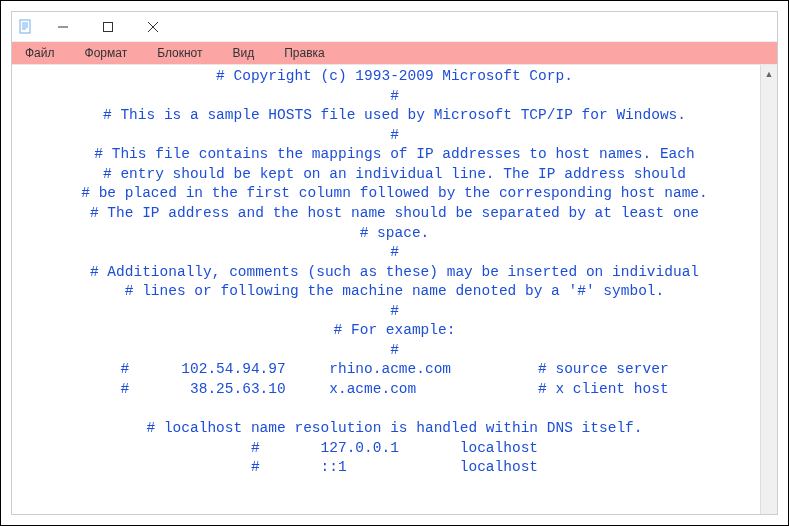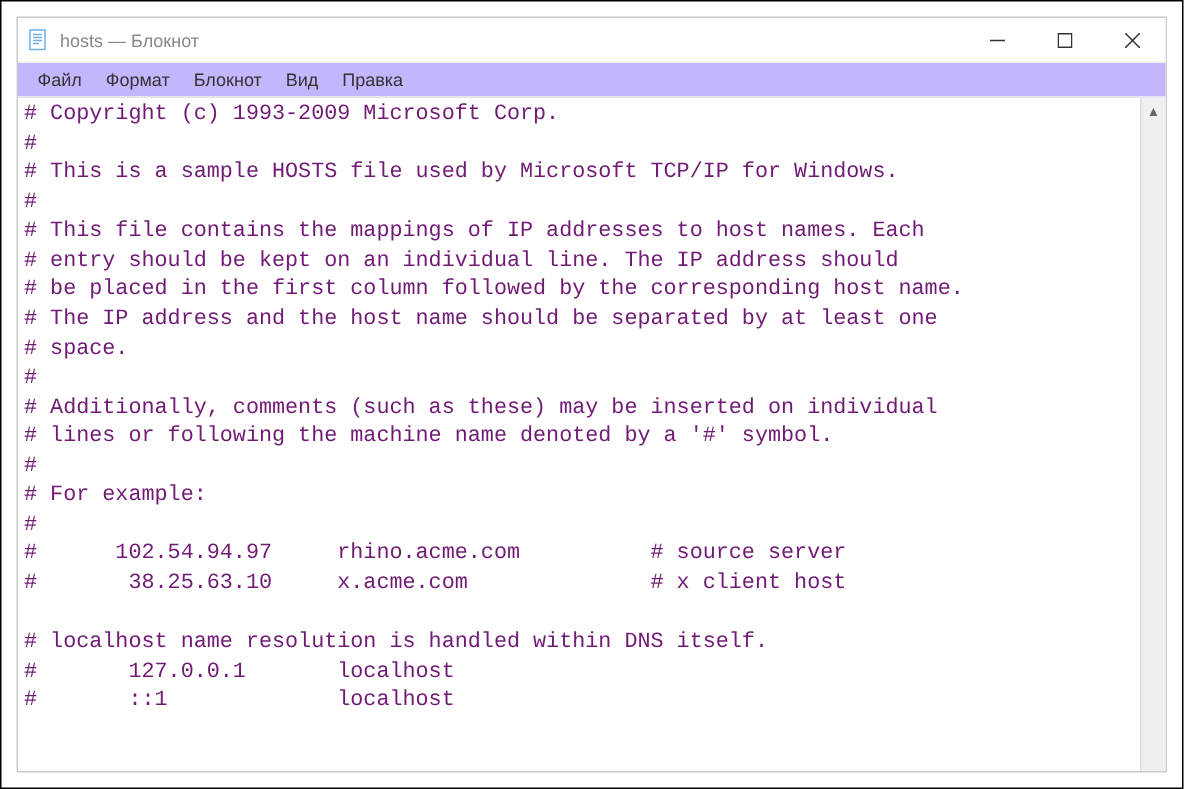--- a/index.html
+++ b/index.html
@@ -48,42 +48,43 @@
     width: 45px;
     display: flex;
     align-items: center;
     justify-content: center;
     color: #444;
   }
   .win-btn svg { width: 10px; height: 10px; }
   .menubar {
     display: flex;
     padding: 2px 6px;
-    gap: 2px;
+    gap: 16px;
     border-bottom: 1px solid #e8e8e8;
-    background: #c4b5fd;
+    background: #fca5a5;
   }
   .menu-item {
     font-size: 12px;
     color: #333;
     padding: 2px 7px;
     cursor: default;
   }
   .editor {
     flex: 1;
     position: relative;
     overflow: hidden;
   }
   .editor pre {
     font-family: Consolas, "Courier New", monospace;
     font-size: 14.5px;
     line-height: 1.35;
     white-space: pre;
     padding: 2px 4px;
-    color: #701a75;
+    color: #1d4ed8;
+    text-align: center;
   }
   .scrollbar-v {
     position: absolute;
     right: 0;
     top: 0;
     bottom: 0;
     width: 17px;
     background: #f0f0f0;
     border-left: 1px solid #ddd;
   }
@@ -104,21 +105,20 @@
   <div class="titlebar">
     <span class="title-icon">
       <svg viewBox="0 0 16 16">
         <rect x="2" y="1" width="10" height="13" fill="#fff" stroke="#6faee9" stroke-width="1"></rect>
         <line x1="4" y1="4" x2="10" y2="4" stroke="#6faee9" stroke-width="1"></line>
         <line x1="4" y1="6" x2="10" y2="6" stroke="#6faee9" stroke-width="1"></line>
         <line x1="4" y1="8" x2="10" y2="8" stroke="#6faee9" stroke-width="1"></line>
         <line x1="4" y1="10" x2="8" y2="10" stroke="#6faee9" stroke-width="1"></line>
       </svg>
     </span>
-    <span class="title-text">hosts — Блокнот</span>
     <div class="win-controls">
       <div class="win-btn">
         <svg viewBox="0 0 10 10">
             <line x1="0" y1="5" x2="10" y2="5" stroke="#333" stroke-width="1"></line>
           </svg>
       </div>
       <div class="win-btn">
         <svg viewBox="0 0 10 10">
             <rect x="0.5" y="0.5" width="9" height="9" fill="none" stroke="#333" stroke-width="1"></rect>
           </svg>

